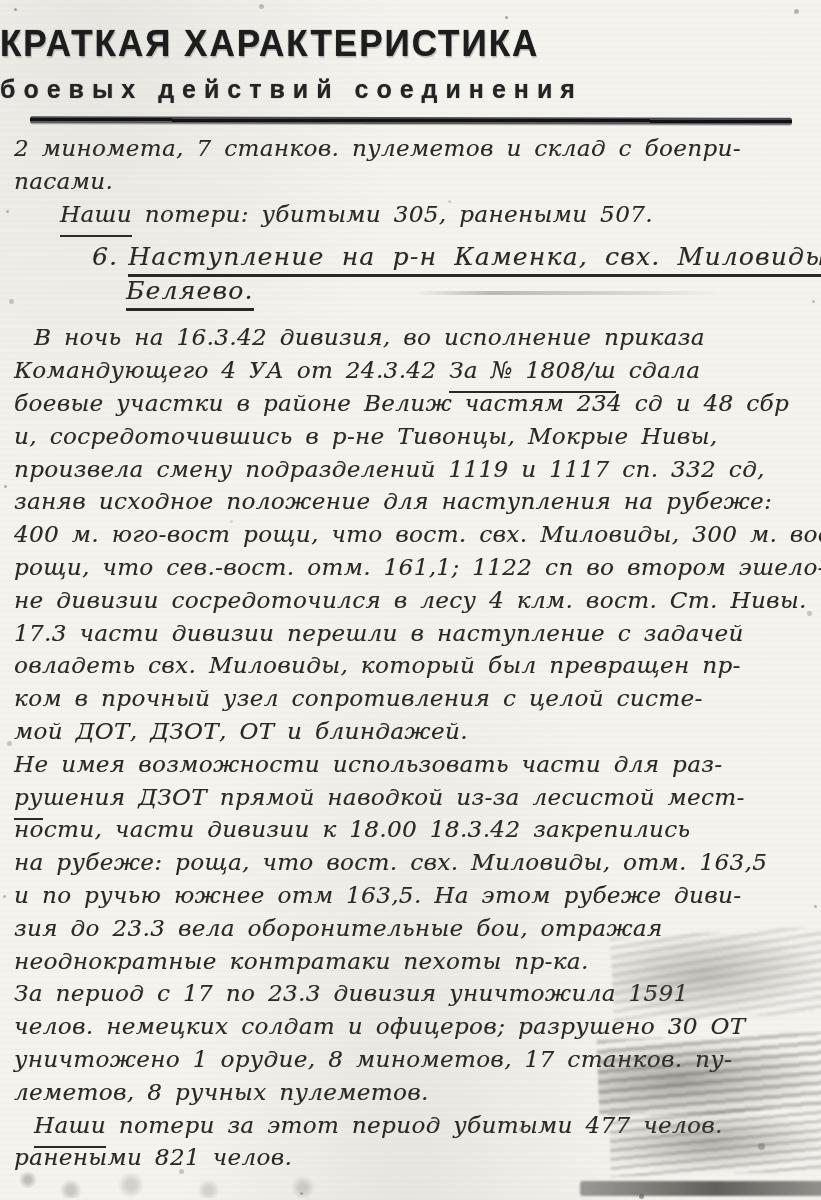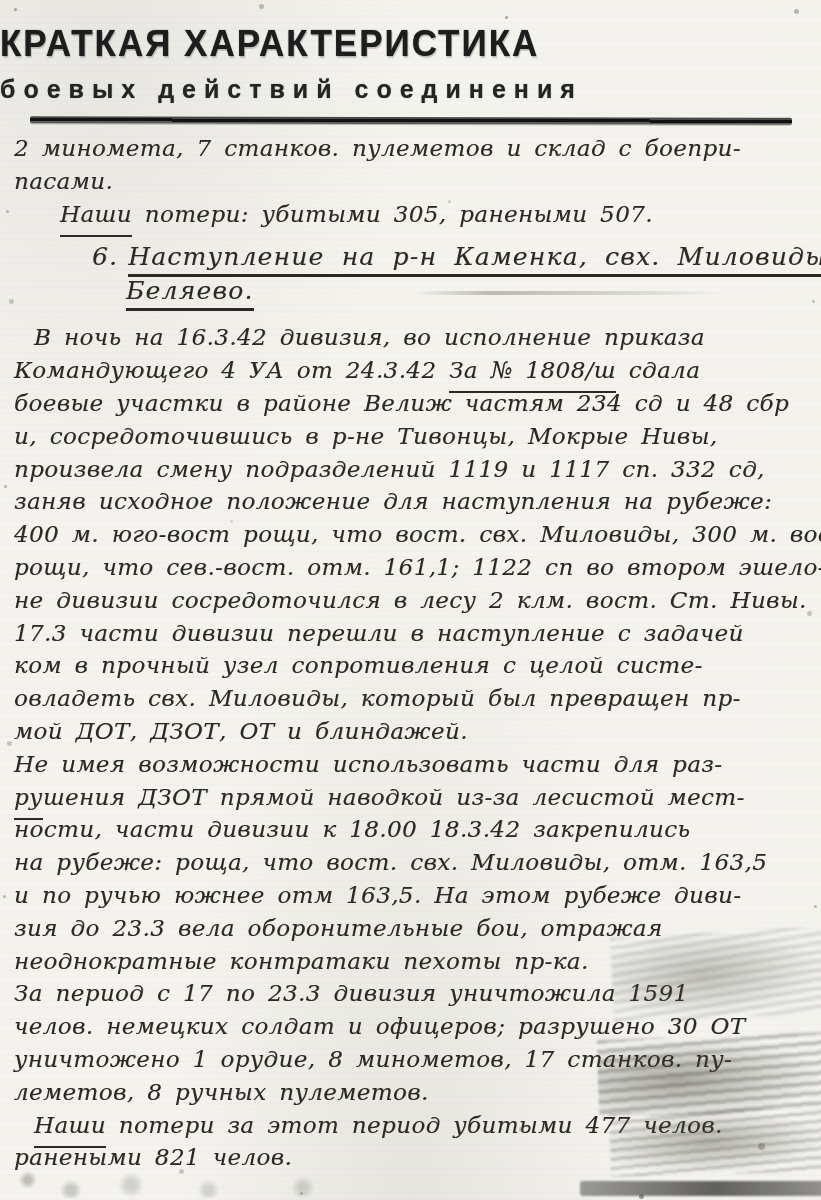--- a/index.html
+++ b/index.html
@@ -157,24 +157,24 @@
     </div>
 
     <div class="line ind-sm"><span>В ночь на 16.3.42 дивизия, во исполнение приказа</span></div>
     <div class="line"><span>Командующего 4 УА от 24.3.42 </span><span class="u">За № 1808/ш</span><span> сдала</span></div>
     <div class="line"><span>боевые участки в районе Велиж частям 234 сд и 48 сбр</span></div>
     <div class="line"><span>и, сосредоточившись в р-не Тивонцы, Мокрые Нивы,</span></div>
     <div class="line"><span>произвела смену подразделений 1119 и 1117 сп. 332 сд,</span></div>
     <div class="line"><span>заняв исходное положение для наступления на рубеже:</span></div>
     <div class="line"><span>400 м. юго-вост рощи, что вост. свх. Миловиды, 300 м. вост.</span></div>
     <div class="line"><span>рощи, что сев.-вост. отм. 161,1; 1122 сп во втором эшело-</span></div>
-    <div class="line"><span>не дивизии сосредоточился в лесу 2 клм. вост. Ст. Нивы.</span></div>
+    <div class="line"><span>не дивизии сосредоточился в лесу 4 клм. вост. Ст. Нивы.</span></div>
     <div class="line"><span>17.3 части дивизии перешли в наступление с задачей</span></div>
+    <div class="line"><span>овладеть свх. Миловиды, который был превращен пр-</span></div>
     <div class="line"><span>ком в прочный узел сопротивления с целой систе-</span></div>
-    <div class="line"><span>овладеть свх. Миловиды, который был превращен пр-</span></div>
     <div class="line"><span>мой ДОТ, ДЗОТ, ОТ и блиндажей.</span></div>
     <div class="line"><span>Не имея возможности использовать части для раз-</span></div>
     <div class="line"><span class="u">ру</span><span>шения ДЗОТ прямой наводкой из-за лесистой мест-</span></div>
     <div class="line"><span>ности, части дивизии к 18.00 18.3.42 закрепились</span></div>
     <div class="line"><span>на рубеже: роща, что вост. свх. Миловиды, отм. 163,5</span></div>
     <div class="line"><span>и по ручью южнее отм 163,5. На этом рубеже диви-</span></div>
     <div class="line"><span>зия до 23.3 вела оборонительные бои, отражая</span></div>
     <div class="line"><span>неоднократные контратаки пехоты пр-ка.</span></div>
     <div class="line"><span>За период с 17 по 23.3 дивизия уничтожила 1591</span></div>
     <div class="line"><span>челов. немецких солдат и офицеров; разрушено 30 ОТ</span></div>

